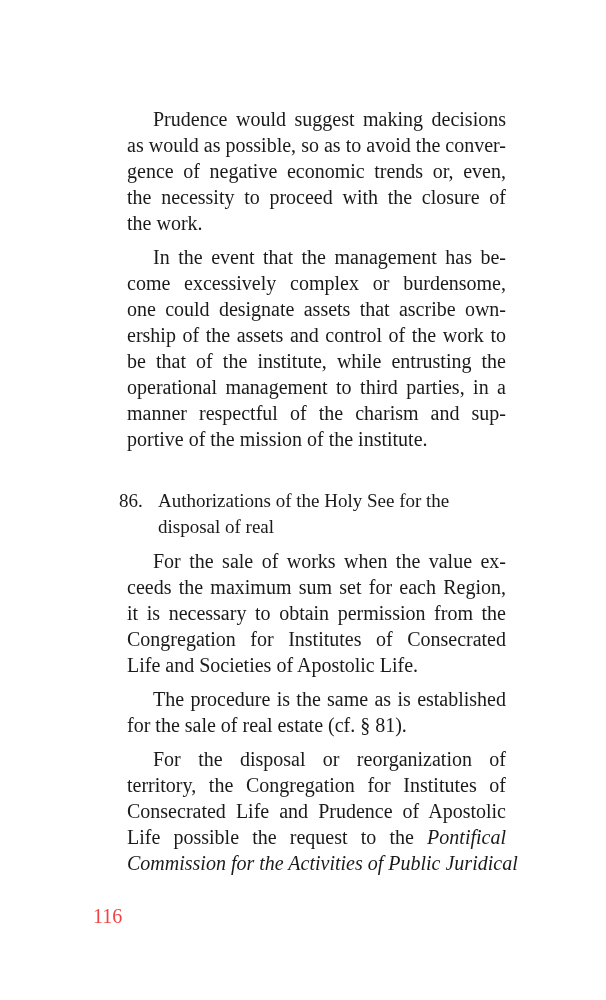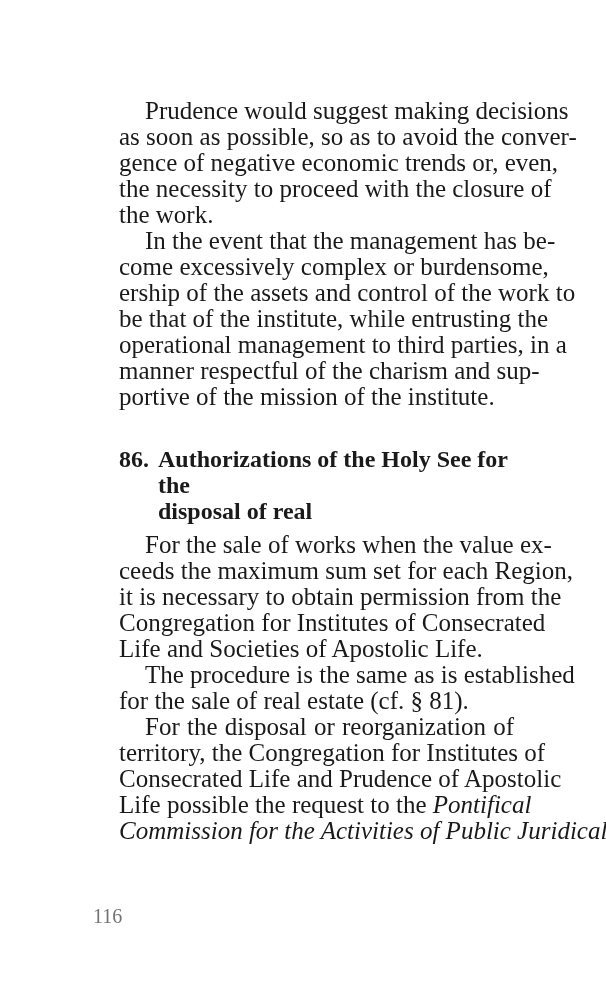--- a/index.html
+++ b/index.html
@@ -15,25 +15,25 @@
       font-family: "Liberation Serif", "DejaVu Serif", serif;
       color: #1a1a1a;
     }
     .page {
       position: absolute;
       left: 93px;
       top: 98px;
       width: 421px;
     }
     .para {
-      font-size: 25px;
+      font-size: 20px;
       line-height: 26px;
       text-align: justify;
       text-indent: 26px;
-      margin: 0;
+      margin: 8px;
       hyphens: manual;
     }
     .para + .para {
       margin-top: 0;
     }
     .line {
       display: block;
       text-align: justify;
       text-align-last: justify;
       white-space: nowrap;
@@ -41,61 +41,62 @@
     }
     .line.last {
       text-align-last: left;
     }
     .line.first {
       padding-left: 26px;
     }
     .heading {
       margin-top: 36px;
       margin-bottom: 8px;
-      font-weight: bold;
-      font-size: 24px;
+      font-weight: normal;
+      font-size: 19px;
       line-height: 26px;
       padding-left: 26px;
       position: relative;
     }
     .heading .num {
       position: absolute;
       left: 26px;
       top: 0;
     }
     .heading .title {
       display: block;
       padding-left: 39px;
     }
     .page-number {
       position: absolute;
       left: 93px;
       top: 903px;
       font-size: 20px;
       line-height: 26px;
-      color: #737373;
+      color: #ef4444;
     }
     i { font-style: italic; }
   </style>
 </head>
 <body>
 
 <div class="page">
 
   <div class="para">
     <span class="line first">Prudence would suggest making decisions</span>
-    <span class="line">as soon as possible, so as to avoid the conver-</span>
+    <span class="line">as would as possible, so as to avoid the conver-</span>
     <span class="line">gence of negative economic trends or, even,</span>
     <span class="line">the necessity to proceed with the closure of</span>
     <span class="line last">the work.</span>
   </div>
 
   <div class="para">
     <span class="line first">In the event that the management has be-</span>
     <span class="line">come excessively complex or burdensome,</span>
+    <span class="line">one could designate assets that ascribe own-</span>
     <span class="line">ership of the assets and control of the work to</span>
     <span class="line">be that of the institute, while entrusting the</span>
     <span class="line">operational management to third parties, in a</span>
     <span class="line">manner respectful of the charism and sup-</span>
     <span class="line last">portive of the mission of the institute.</span>
   </div>
 
   <div class="heading">
     <span class="num">86.</span>
     <span class="title">Authorizations of the Holy See for the</span>

